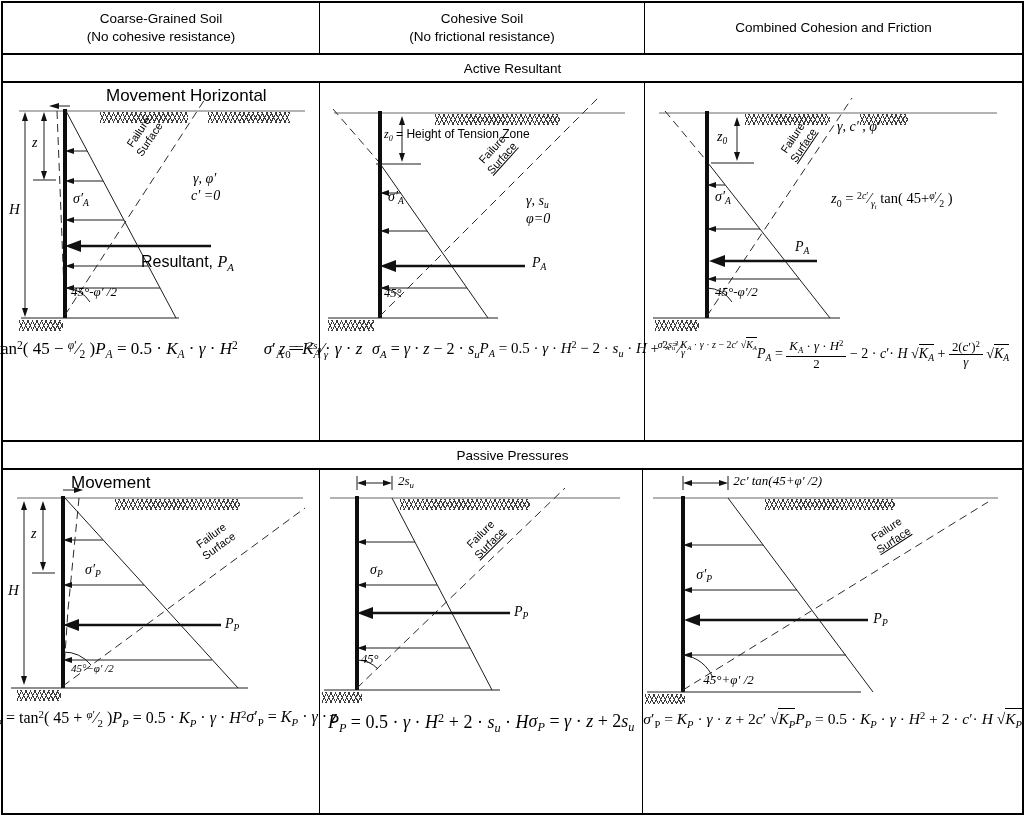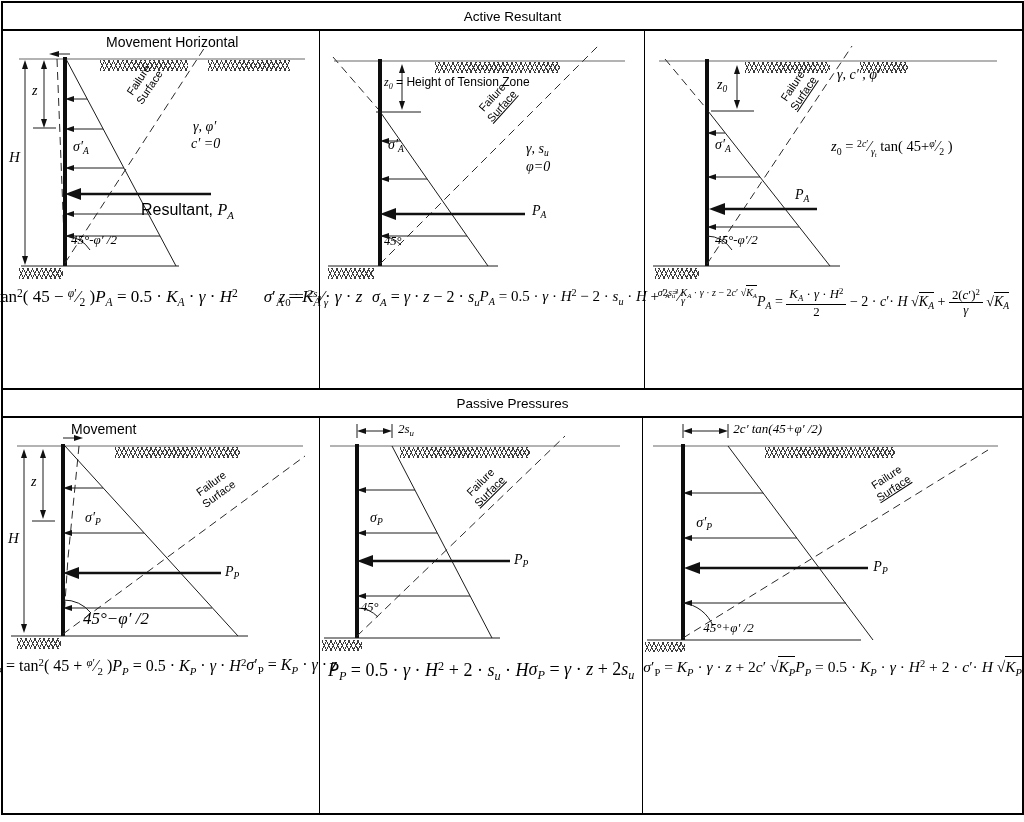--- a/index.html
+++ b/index.html
@@ -20,40 +20,53 @@
   .diag svg{position:absolute;left:0;top:0;}
   .forms{flex:1;display:flex;justify-content:center;align-items:flex-start;font-family:"Liberation Serif",serif;font-size:16px;}
   .forms .line{margin:4px 0;text-align:center;white-space:nowrap;}
   .forms .gap{display:inline-block;width:26px;}
   sub{font-size:68%;vertical-align:-0.35em;}
   sup{font-size:68%;vertical-align:0.45em;}
   .fr{display:inline-block;vertical-align:middle;text-align:center;line-height:1.1;font-size:92%;}
   .fr .t{display:block;border-bottom:1px solid #000;padding:0 3px;}
   .fr .b{display:block;}
   .ov{border-top:1px solid #000;padding-top:1px;}
-  .lab{position:absolute;font-size:14px;white-space:nowrap;line-height:1.2;}
+  .lab{position:absolute;font-size:17px;white-space:nowrap;line-height:1.2;}
   .mlab{position:absolute;font-family:"Liberation Serif",serif;font-style:italic;font-size:14px;white-space:nowrap;line-height:1.1;}
   .m{font-family:"Liberation Serif",serif;font-style:italic;}
   .rot{display:block;text-align:center;font-size:11px;line-height:1.15;white-space:nowrap;}
   .hatch{position:absolute;height:11px;
     background-image:
       repeating-linear-gradient(62deg,#3c3c3c 0,#3c3c3c 1px,transparent 1px,transparent 4px),
       repeating-linear-gradient(118deg,#3c3c3c 0,#3c3c3c 1px,transparent 1px,transparent 4px);}
   .s1{stroke:#1c1c1c;stroke-width:1;fill:none;}
   .s2{stroke:#111;stroke-width:2.6;fill:none;}
   .sw{stroke:#0d0d0d;stroke-width:4;fill:none;}
   .sd{stroke:#2a2a2a;stroke-width:1;fill:none;stroke-dasharray:8 5;}
   .sg{stroke:#9a9a9a;stroke-width:1.6;fill:none;}
   .af{fill:#111;stroke:none;}
 </style>
 </head>
 <body>
 
 <div class="tbl">
 
+  <div class="row hdr-row">
+    <div class="hdr c1">
+      <span>Coarse-Grained Soil</span>
+      <span>(No cohesive resistance)</span>
+    </div>
+    <div class="hdr c2">
+      <span>Cohesive Soil</span>
+      <span>(No frictional resistance)</span>
+    </div>
+    <div class="hdr c3">
+      <span>Combined Cohesion and Friction</span>
+    </div>
+  </div>
 
   <div class="banner">
     <span>Active Resultant</span>
   </div>
 
   <div class="row body-row active-row">
 
     <div class="cell c1">
       <div class="diag" style="height:252px">
         <svg width="316" height="252" viewBox="0 0 316 252">
@@ -220,21 +233,21 @@
           <path class="s1" d="M 60 182 A 36 36 0 0 1 88 195"></path>
         </svg>
         <div class="hatch" style="left:112px;top:29px;width:125px"></div>
         <div class="hatch" style="left:14px;top:220px;width:44px"></div>
         <span class="lab" style="left:68px;top:3px">Movement</span>
         <span class="mlab" style="left:28px;top:56px">z</span>
         <span class="mlab" style="left:5px;top:112px;font-size:15px">H</span>
         <span class="mlab" style="left:82px;top:92px"><i>σ</i>′<sub>P</sub></span>
         <span class="lab rot" style="left:183px;top:58px;width:58px;transform:rotate(-36deg)">Failure<br>Surface</span>
         <span class="mlab" style="left:222px;top:146px"><i>P<sub>P</sub></i></span>
-        <span class="mlab" style="left:80px;top:192px;font-size:17px">45°−<i>φ</i>′ /2</span>
+        <span class="mlab" style="left:68px;top:192px;font-size:11px">45°−<i>φ</i>′ /2</span>
       </div>
       <div class="forms">
         <div class="line"><i>K<sub>P</sub></i> = tan<sup>2</sup>( 45 + <sup><i>φ</i>′</sup>⁄<sub>2</sub> )</div>
         <div class="line"><i>P<sub>P</sub></i> = 0.5 · <i>K<sub>P</sub></i> · <i>γ</i>  · <i>H</i><sup>2</sup></div>
         <div class="line"><i>σ</i>′<sub>P</sub> = <i>K<sub>P</sub></i> · <i>γ</i>  · <i>z</i></div>
       </div>
     </div>
 
     <div class="cell c2">
       <div class="diag" style="height:234px">

